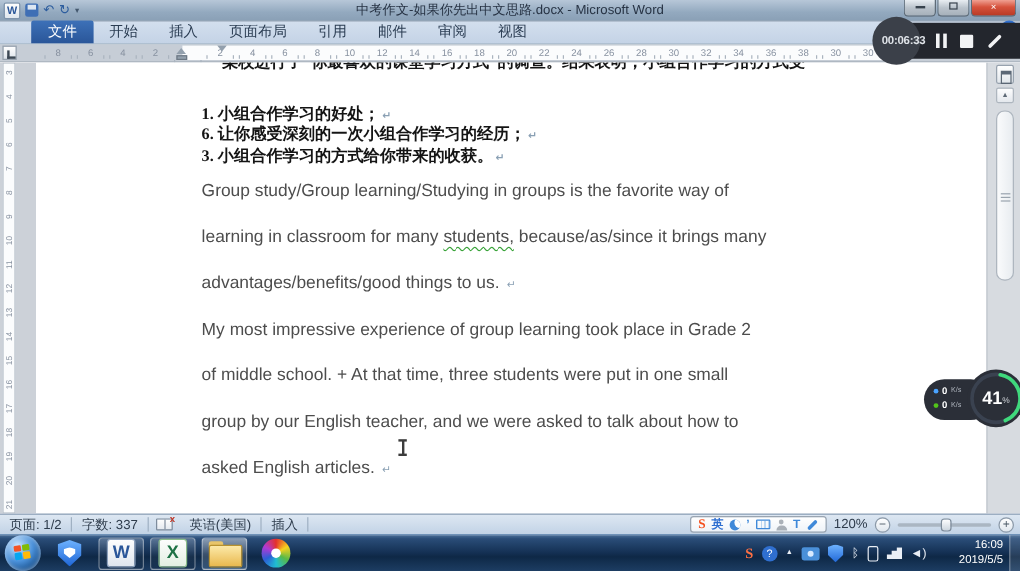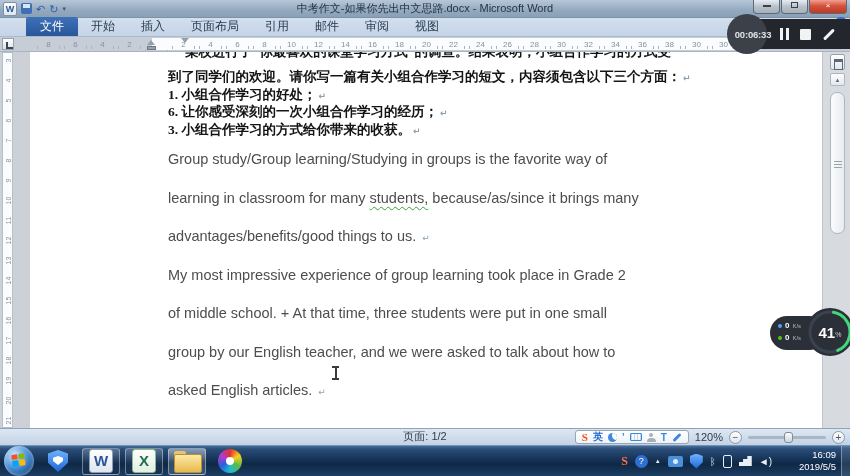--- a/index.html
+++ b/index.html
@@ -66,21 +66,21 @@
   .zh-clip{ left:185px; }
   .en-line{ position:absolute; left:168px; font-size:14.5px; color:#4d4d4d; white-space:nowrap; }
   .gramm{ text-decoration:underline; text-decoration-style:wavy; text-decoration-color:#3aa33a; text-underline-offset:3px; text-decoration-thickness:1px; }
   .pilcrow{ color:#8aa0b4; font-size:9px; margin-left:2px; font-family:"DejaVu Sans",sans-serif; }
   .caret-ibeam{ position:absolute; left:331px; top:314px; width:9px; height:14px; }
   .caret-ibeam::before{ content:""; position:absolute; left:4px; top:1px; bottom:1px; width:1.5px; background:#3c3c3c; }
   .caret-ibeam::after{ content:""; position:absolute; left:1px; top:0; width:7px; height:1.5px; background:#3c3c3c; box-shadow:0 12px 0 #3c3c3c; }
 
   
   .statusbar{ position:absolute; top:428px; left:0; right:0; height:17px; background:linear-gradient(#dde7f2,#c2d3e6);
-    border-top:1px solid #8fa4bb; display:flex; align-items:center; font-size:11px; color:#2e3c4c;flex-direction:column; }
+    border-top:1px solid #8fa4bb; display:flex; align-items:center; font-size:11px; color:#2e3c4c; }
   .sb-item{ padding:0 8px; white-space:nowrap; }
   .sb-sep{ width:1px; height:12px; background:#9fb0c2; }
   .spellicon{ width:14px; height:10px; margin:0 6px; background:linear-gradient(#fdfdfd,#e4e9ef); border:1px solid #7e8c9c; border-radius:1px; position:relative; }
   .spellicon::before{ content:""; position:absolute; left:6px; top:0; bottom:0; width:1px; background:#7e8c9c; }
   .spellicon::after{ content:"x"; position:absolute; right:-3px; top:-5px; color:#c0392b; font-size:8px; font-weight:bold; }
   .sb-right{ position:absolute; right:5px; top:0; bottom:0; display:flex; align-items:center; gap:6px; }
   .imebar{ display:flex; align-items:center; gap:5px; background:linear-gradient(#ffffff,#eef3f8); border:1px solid #9aa5b1; border-radius:3px; padding:1px 6px; height:14px; }
   .ime-s{ color:#f4501e; font-weight:bold; font-size:11px; font-family:"Liberation Serif",serif; }
   .ime-lang{ color:#2f6fd0; font-size:10px; font-weight:bold; }
   .ime-moon{ width:9px; height:9px; border-radius:50%; background:#3f89d9; position:relative; overflow:hidden; }
@@ -245,21 +245,20 @@
         <span class="vnum" style="top: 244px;">15</span>
         <span class="vnum" style="top: 264px;">16</span>
         <span class="vnum" style="top: 284px;">17</span>
         <span class="vnum" style="top: 304px;">18</span>
         <span class="vnum" style="top: 324px;">19</span>
         <span class="vnum" style="top: 344px;">20</span>
         <span class="vnum" style="top: 364px;">21</span>
       </div>
 
     <div class="zh-line zh-clip" style="top:-9px"><span>某校进行了“你最喜欢的课堂学习方式”的调查。结果表明，小组合作学习的方式受</span></div>
-    <div class="zh-line" style="top:16px"><span>到了同学们的欢迎。请你写一篇有关小组合作学习的短文，内容须包含以下三个方面：</span><span class="pilcrow">↵</span></div>
     <div class="zh-line" style="top:34px"><span>1. 小组合作学习的好处；</span><span class="pilcrow">↵</span></div>
     <div class="zh-line" style="top:51px"><span>6. 让你感受深刻的一次小组合作学习的经历；</span><span class="pilcrow">↵</span></div>
     <div class="zh-line" style="top:69px"><span>3. 小组合作学习的方式给你带来的收获。</span><span class="pilcrow">↵</span></div>
 
     <div class="en-line" style="top:99px"><span>Group study/Group learning/Studying in groups is the favorite way of</span></div>
     <div class="en-line" style="top:138px"><span>learning in classroom for many </span><span class="gramm">students,</span><span> because/as/since it brings many</span></div>
     <div class="en-line" style="top:176px"><span>advantages/benefits/good things to us. </span><span class="pilcrow">↵</span></div>
     <div class="en-line" style="top:215px"><span>My most impressive experience of group learning took place in Grade 2</span></div>
     <div class="en-line" style="top:253px"><span>of middle school. + At that time, three students were put in one small</span></div>
     <div class="en-line" style="top:292px"><span>group by our English teacher, and we were asked to talk about how to</span></div>

